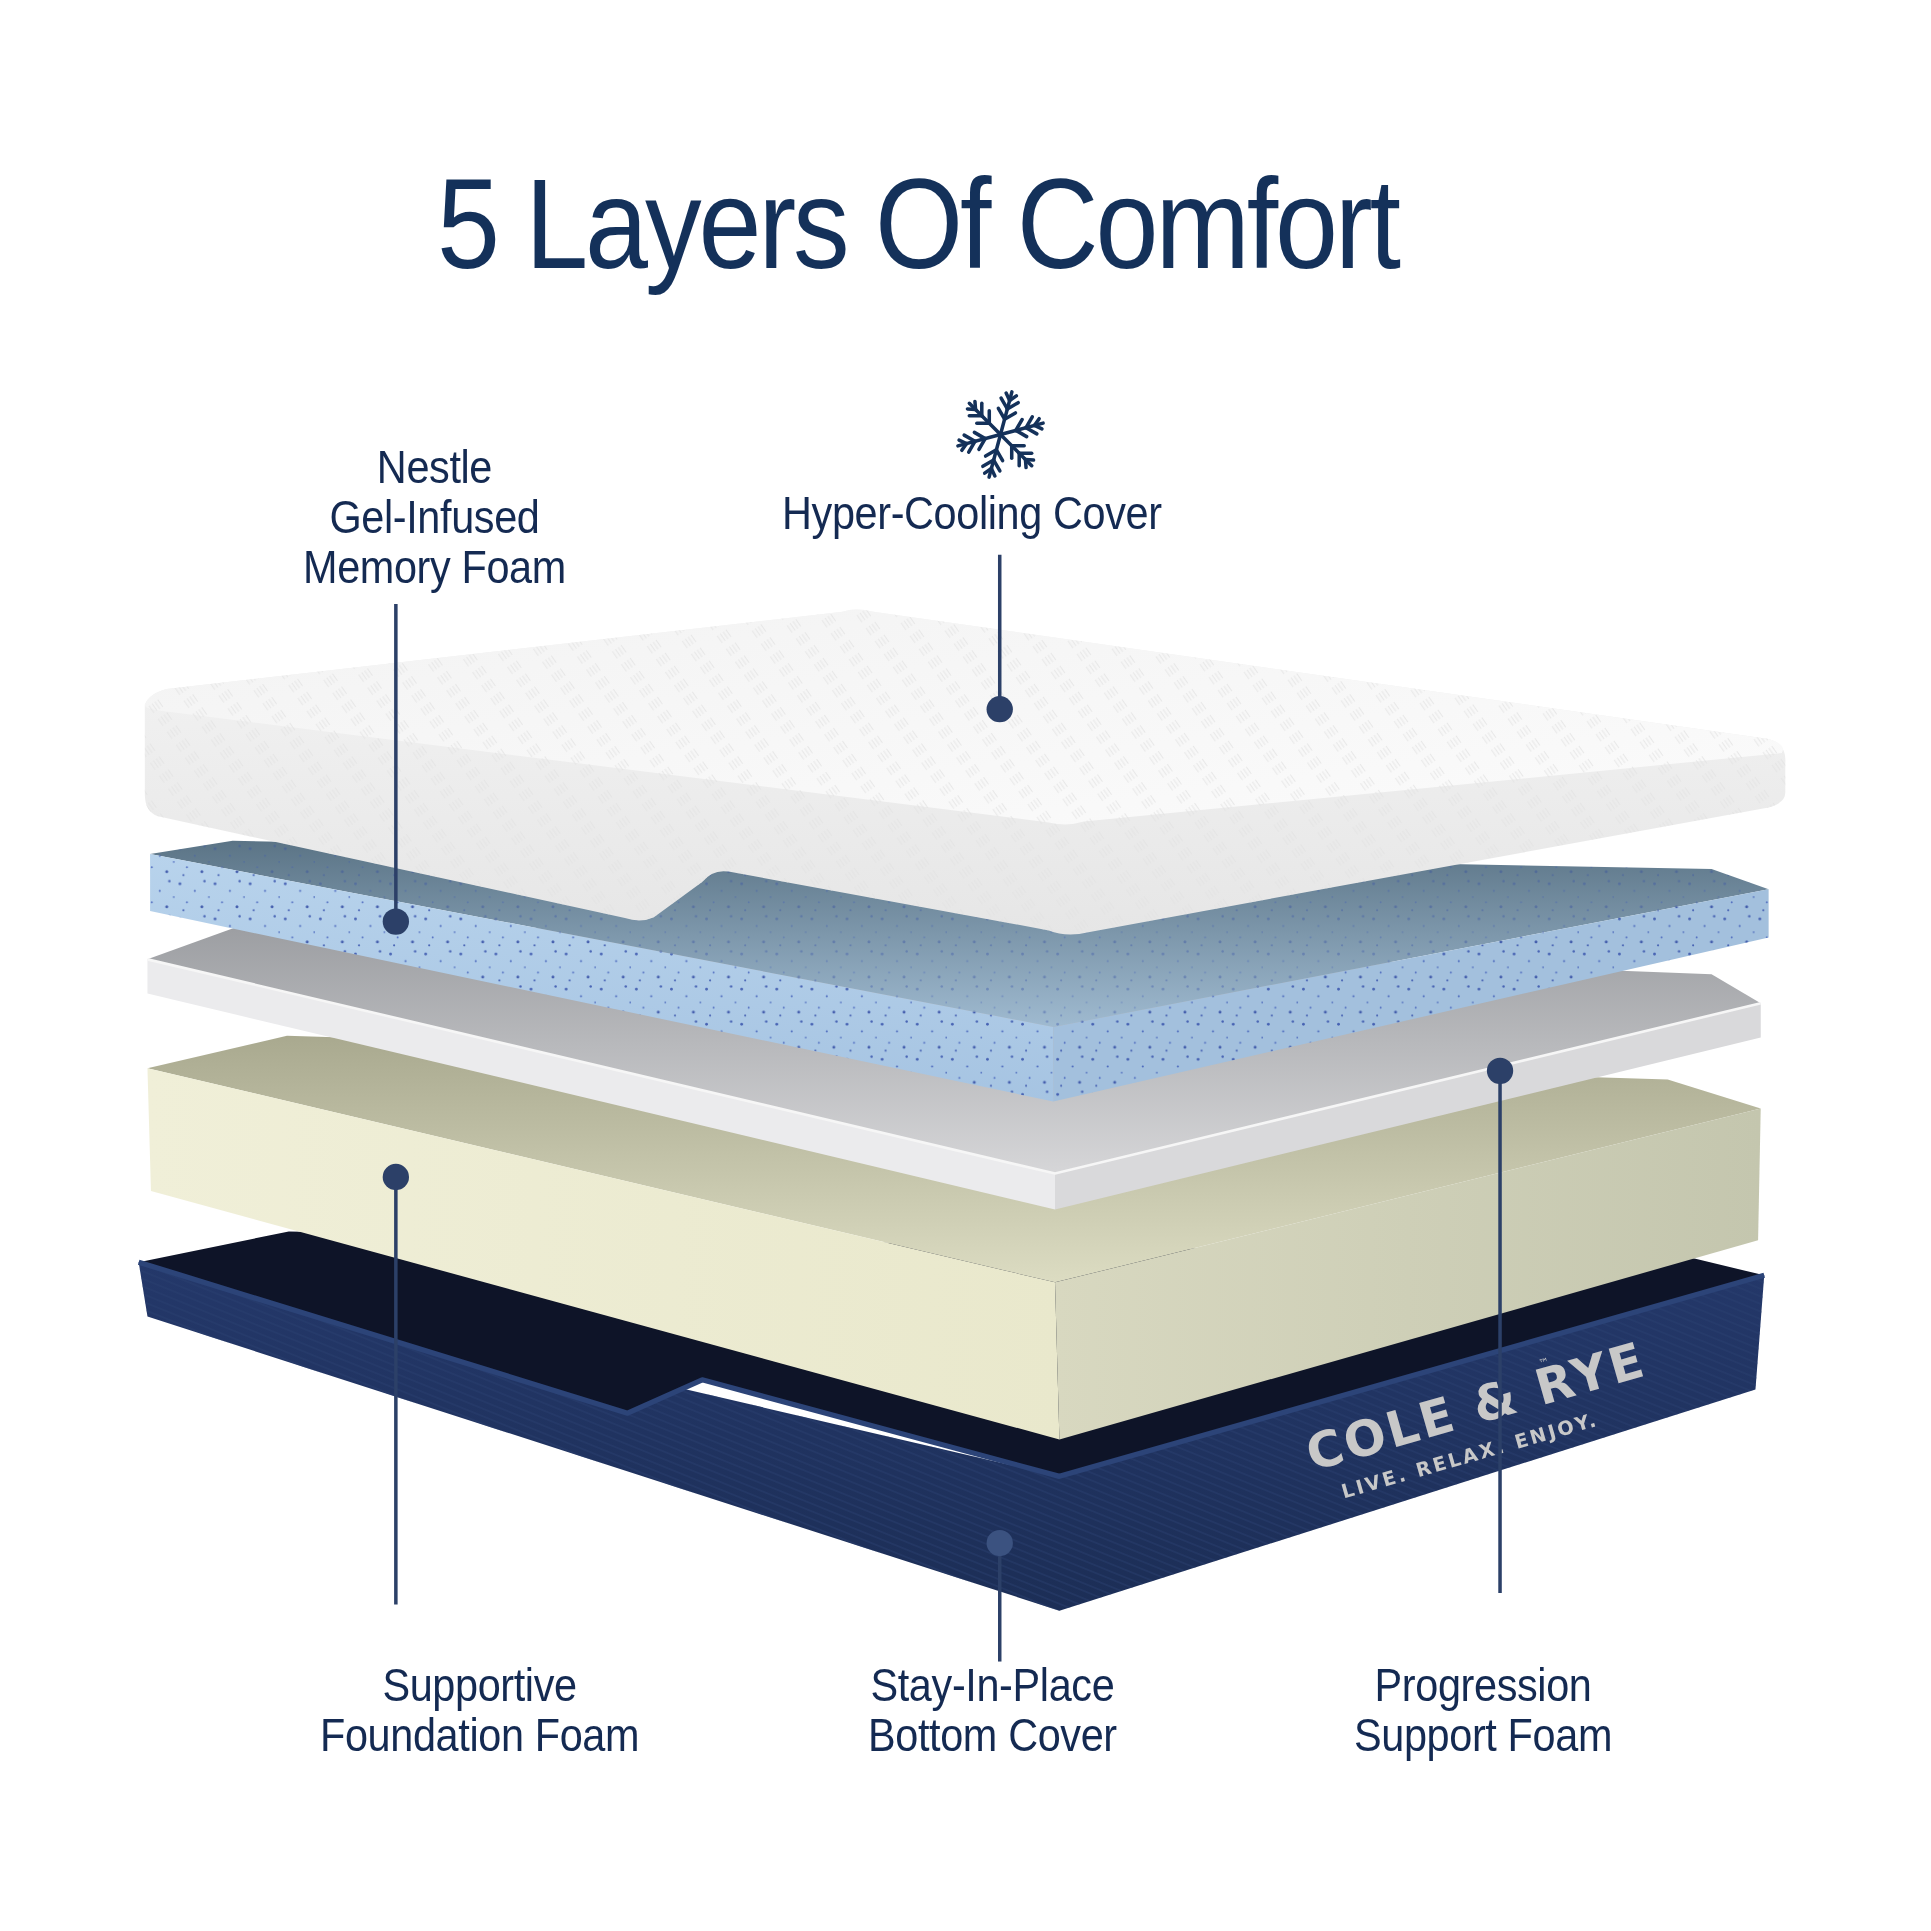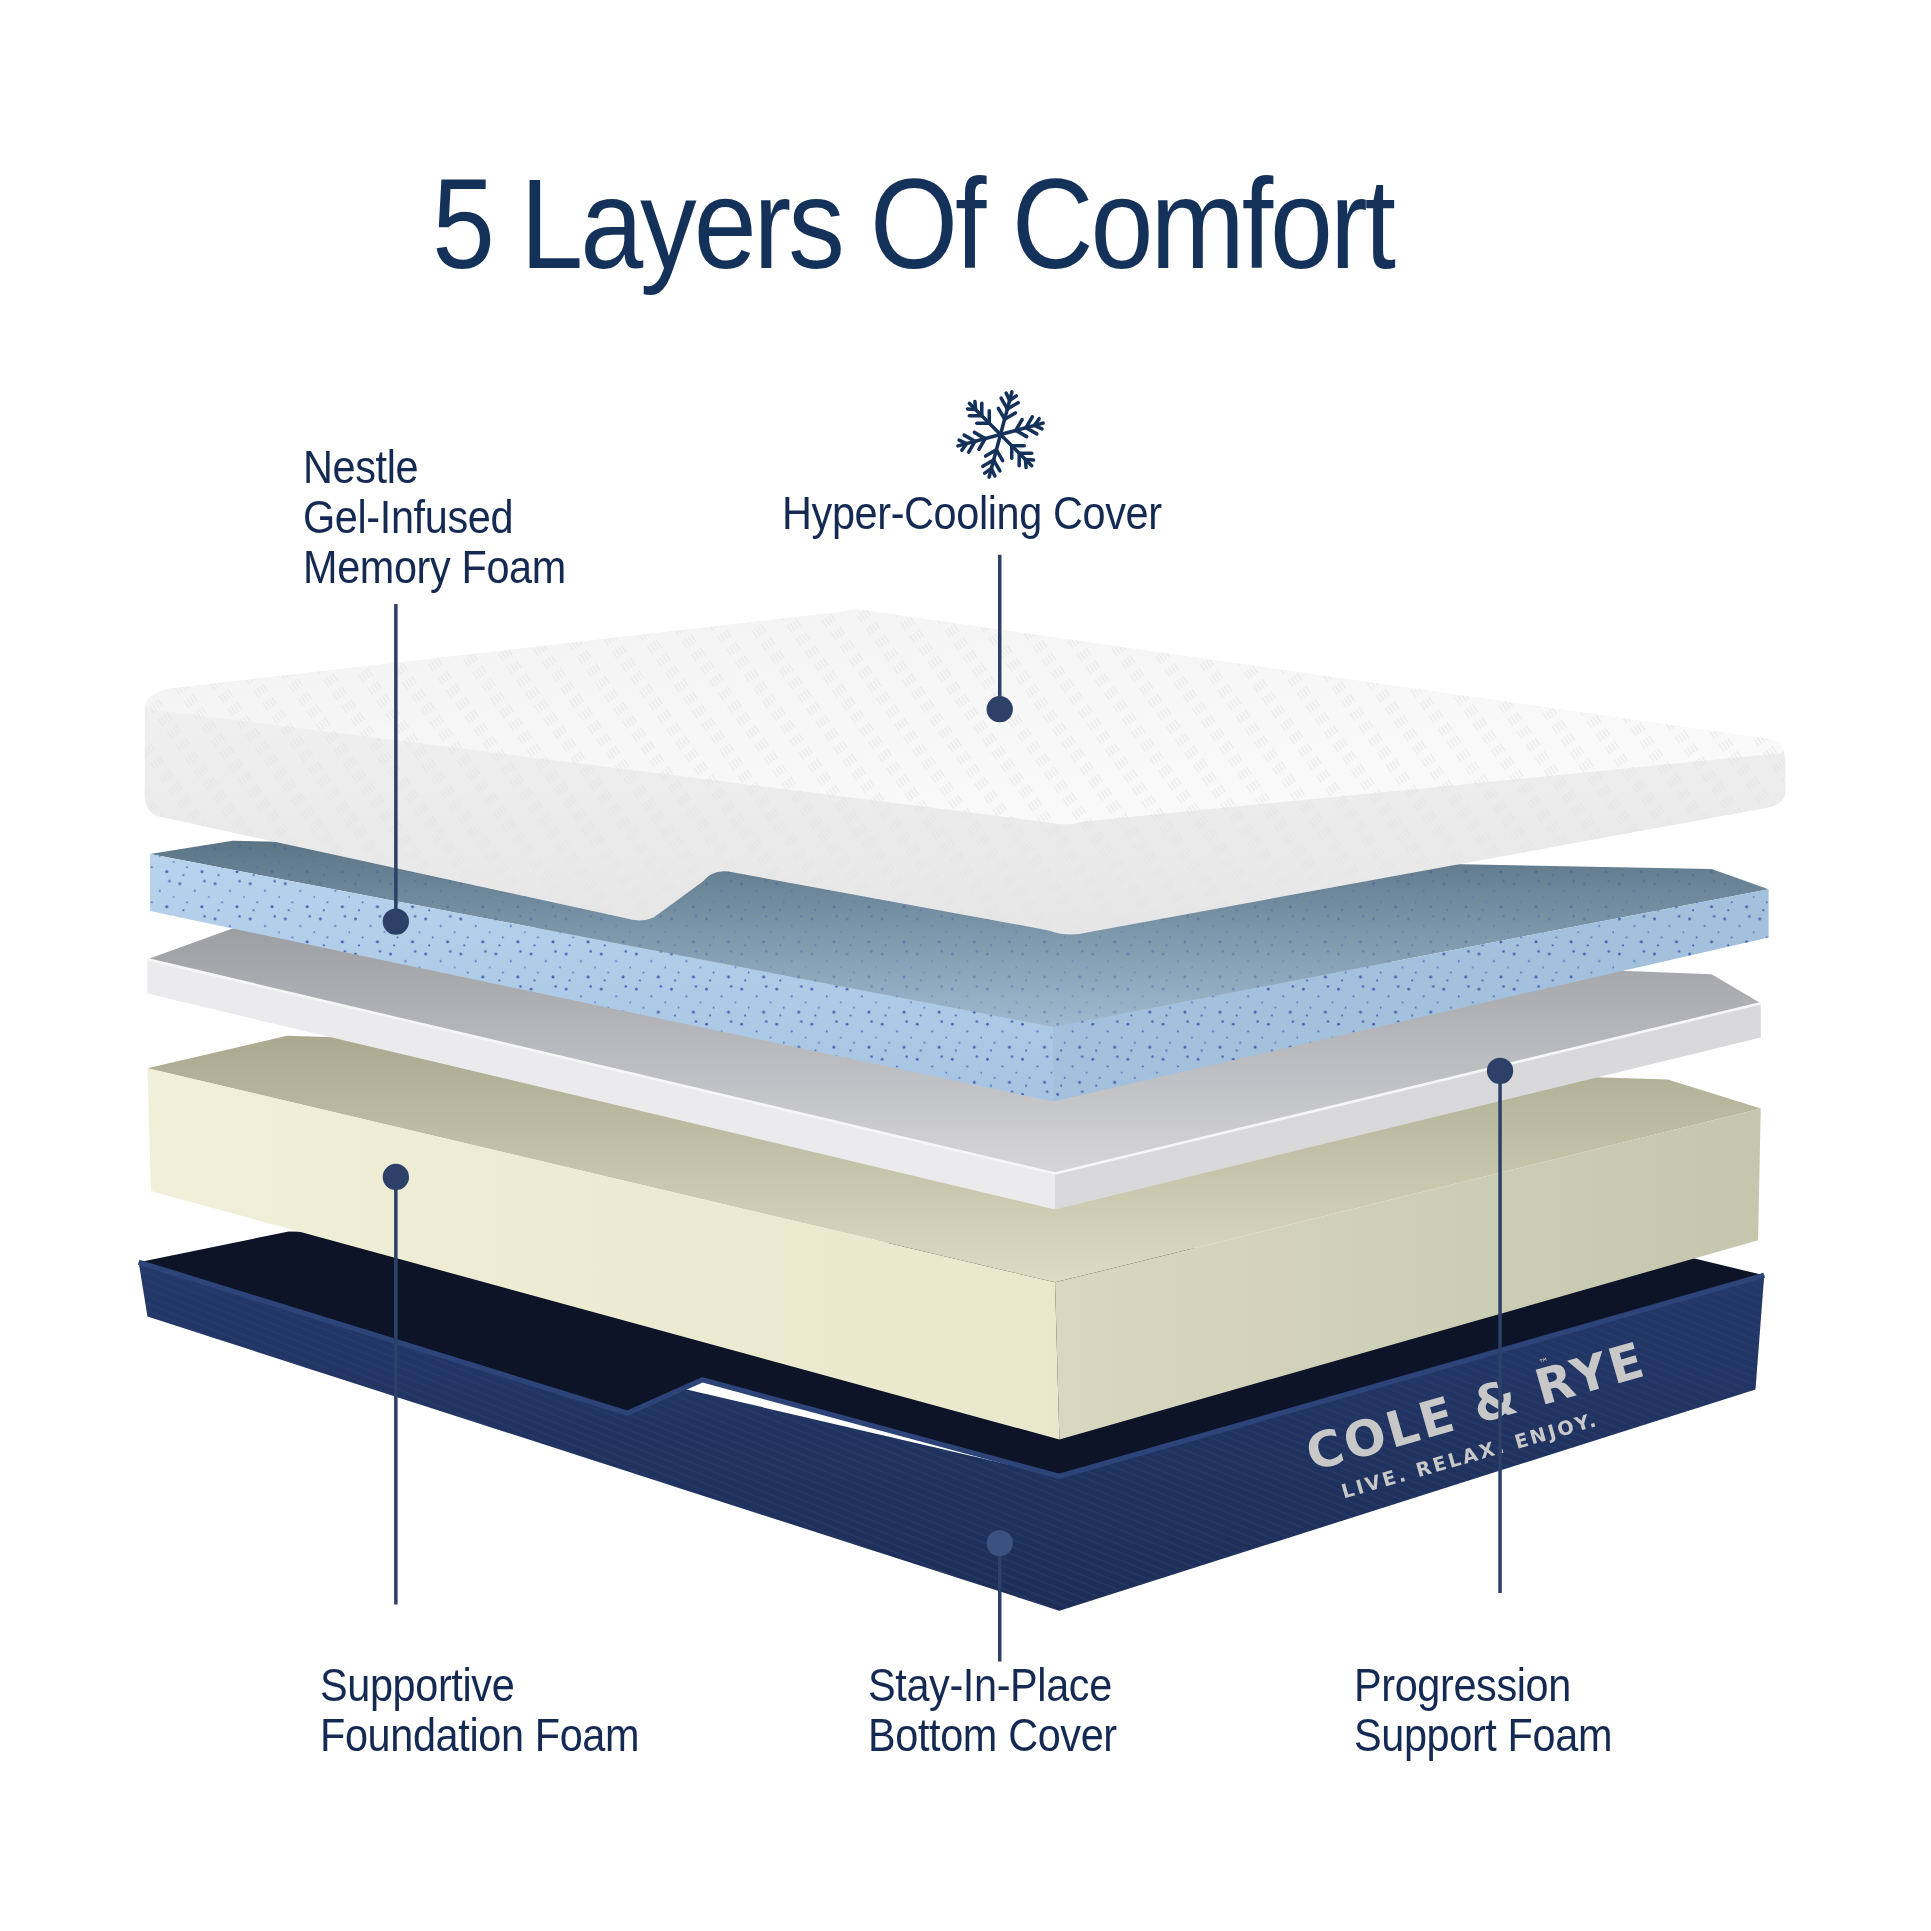--- a/index.html
+++ b/index.html
@@ -1,17 +1,17 @@
 <!DOCTYPE html>
 <html style="font-size:14px"><head>
 <meta charset="utf-8">
 <style>
   html, body { margin: 0; padding: 0; background: #ffffff; }
   body { width: 1931px; height: 1931px; position: relative; overflow: hidden; font-family: "Liberation Sans", "DejaVu Sans", sans-serif; }
-  .canvas { position: absolute; left: 0; top: 0; width: 1931px; height: 1931px; }
+  .canvas { position: absolute; left: 0; top: 0; width: 1931px; height: 1931px; text-align: center; }
   .title {
     position: absolute; left: 432px; top: 149px; width: 1097px;
     font-size: 128px; line-height: 149px; color: #14315a; white-space: nowrap;
     letter-spacing: -3.5px; transform-origin: left top; transform: scaleX(0.885);
   }
   .label {
     position: absolute; color: #142a52; font-size: 46px; line-height: 50px;
     white-space: nowrap; transform-origin: left top; transform: scaleX(0.9);
     letter-spacing: -0.4px;
   }

